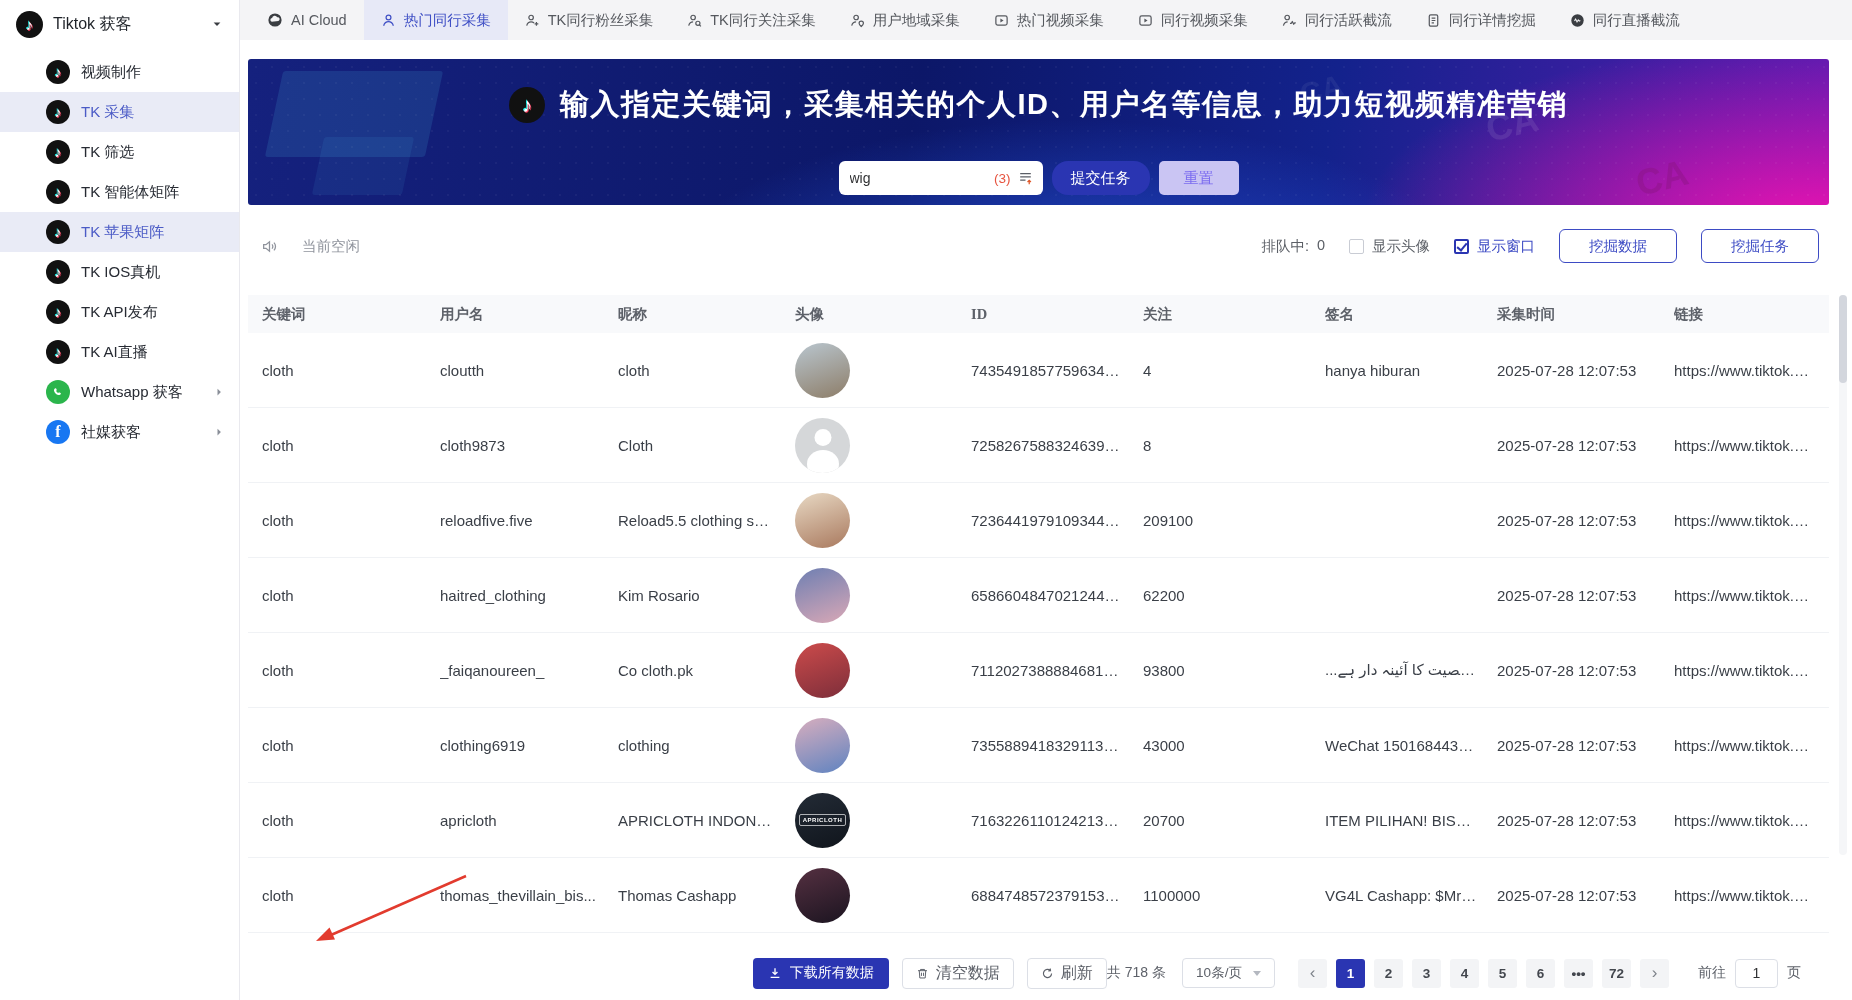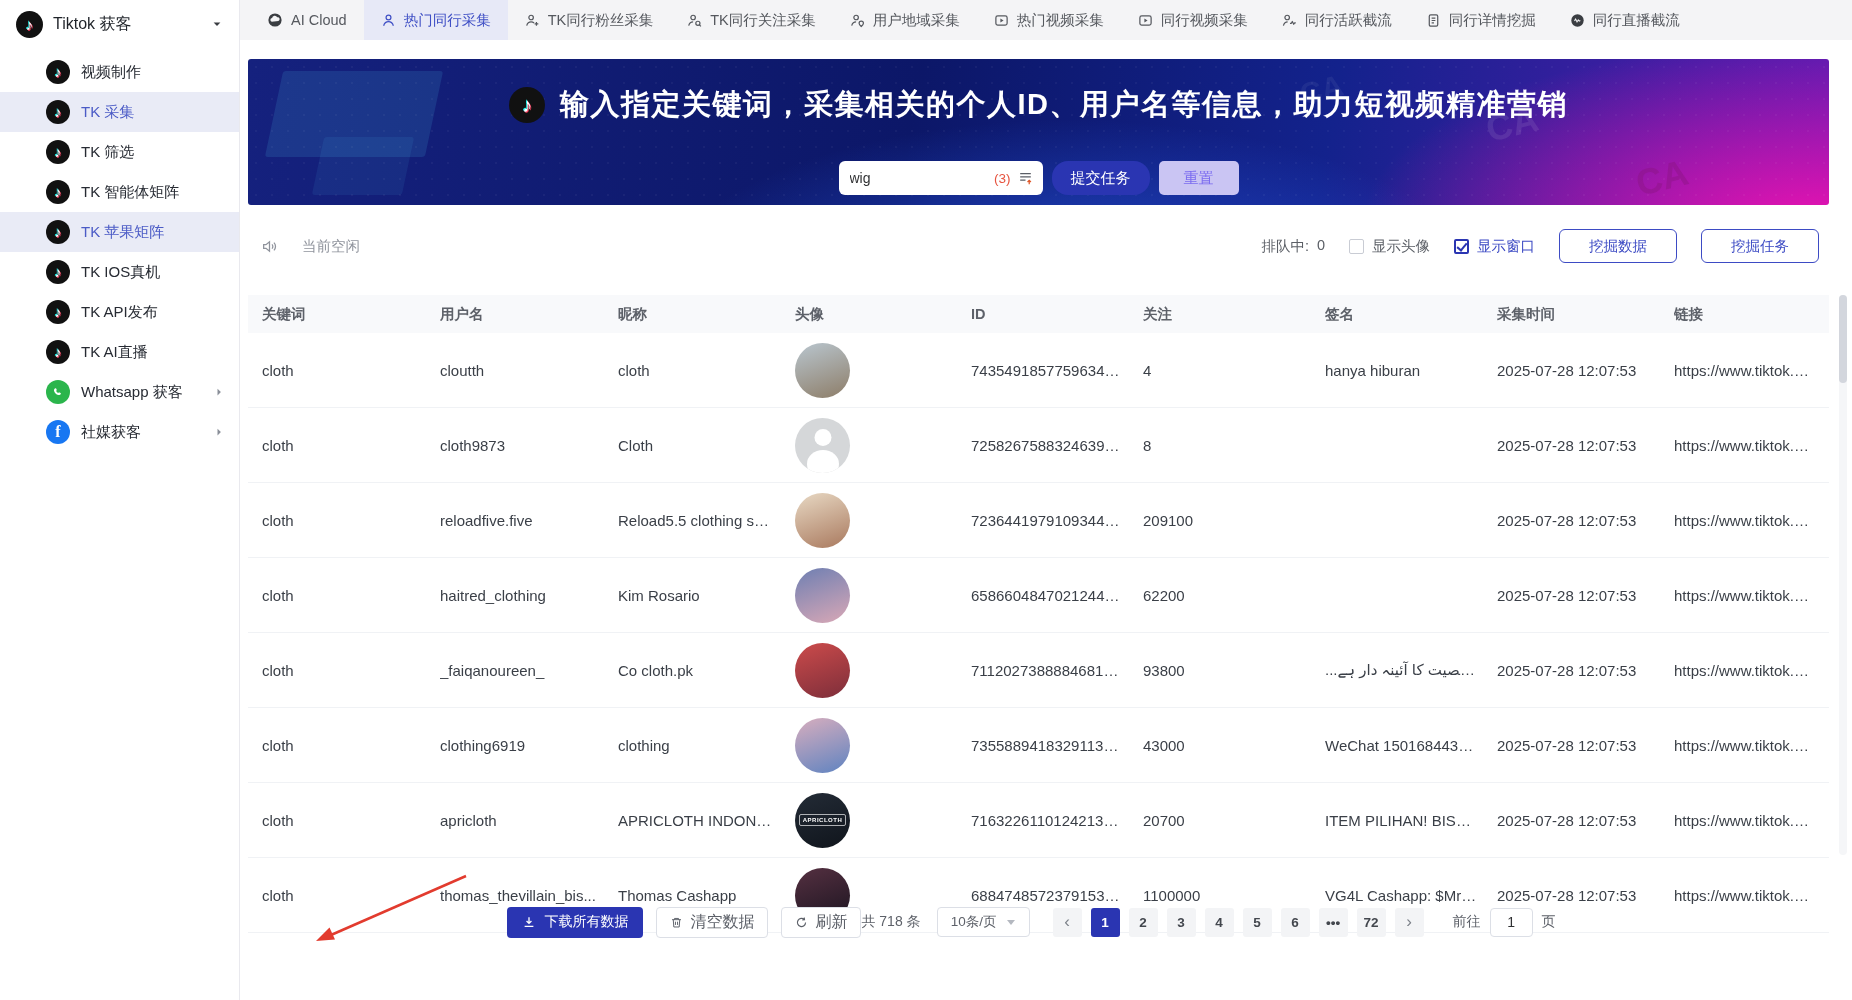--- a/index.html
+++ b/index.html
@@ -65,31 +65,31 @@
   .cb-wrap { display:flex; align-items:center; gap:8px; cursor:pointer; }
   .checkbox { width:15px; height:15px; border:1px solid #c9ccd4; border-radius:2px; background:#fff; position:relative; flex:0 0 auto; }
   .checkbox.checked { border:2px solid #2a35b2; }
   .checkbox.checked::after { content:""; position:absolute; left:3px; top:0px; width:4px; height:8px; border-right:2px solid #2a35b2; border-bottom:2px solid #2a35b2; transform:rotate(40deg); }
   .cb-blue { color:#3d4bc4; }
   .btn-outline { height:34px; padding:0 29px; border:1px solid #3d4bc4; color:#3d4bc4; background:#fff; border-radius:6px; font-size:14.5px; cursor:pointer; font-family:inherit; }
 
   
   .table { position:absolute; left:8px; top:255px; width:1581px; }
   .trow { display:grid; grid-template-columns:178px 178px 177px 176px 172px 182px 172px 177px 1fr; align-items:center; padding-left:14px; }
-  .thead { height:38px; background:#f8f9fb; color:#5d6169; font-weight:700; font-size:14.5px; }
+  .thead { height:38px; background:#f8f9fb; color:#5d6169; font-weight:700; font-size:14.5px;font-family:Liberation Serif, serif; }
   .tbody .trow { height:75px; border-bottom:1px solid #f0f2f5; font-size:15px; color:#3a3f47; }
   .td, .th { padding-right:18px; white-space:nowrap; overflow:hidden; text-overflow:ellipsis; }
   .avatar { width:55px; height:55px; border-radius:50%; display:flex; align-items:center; justify-content:center; overflow:hidden; position:relative; flex:0 0 auto; }
   .avatar.placeholder { background:#d5d7d9; }
   .avatar.placeholder::before { content:""; position:absolute; top:11px; left:50%; transform:translateX(-50%); width:17px; height:17px; border-radius:50%; background:#fff; }
   .avatar.placeholder::after { content:""; position:absolute; top:32px; left:50%; transform:translateX(-50%); width:32px; height:28px; border-radius:50%; background:#fff; }
   .avatar-text { font-size:6px; color:#fff; letter-spacing:.5px; font-weight:700; border:1px solid rgba(255,255,255,.65); padding:2px 3px; border-radius:2px; }
 
   
-  .footerbar { position:absolute; left:8px; top:860px; width:1581px; height:44px; display:flex; align-items:center; justify-content:center; }
+  .footerbar { position:absolute; left:8px; top:911px; width:1581px; height:44px; display:flex; align-items:center; justify-content:flex-end; }
   .fb-left { display:flex; align-items:center; gap:13px; padding-left:14px; }
   .btn-download { height:31px; padding:0 15px; background:#2a35b2; color:#fff; border:none; border-radius:4px; font-size:14px; display:flex; align-items:center; gap:8px; cursor:pointer; font-family:inherit; }
   .btn-light { height:31px; padding:0 13px; background:#fff; border:1px solid #dcdfe6; border-radius:4px; color:#5d6169; font-size:16px; display:flex; align-items:center; gap:7px; cursor:pointer; font-family:inherit; }
   .fb-right { display:flex; align-items:center; gap:9px; color:#5d6169; font-size:14px; padding-right:28px; }
   .total { margin-right:7px; }
   .page-size { width:93px; height:30px; border:1px solid #dcdfe6; border-radius:4px; display:flex; align-items:center; justify-content:center; gap:11px; background:#fff; cursor:pointer; margin-right:14px; font-size:13.5px; }
   .sel-caret { width:0; height:0; border-left:4px solid transparent; border-right:4px solid transparent; border-top:5px solid #b4b8c0; }
   .pager { display:flex; align-items:center; gap:9px; }
   .page-btn, .page-arrow { min-width:29px; height:29px; border:none; background:#f3f4f6; border-radius:3px; color:#43474e; font-size:13.5px; display:flex; align-items:center; justify-content:center; cursor:pointer; font-weight:700; font-family:inherit; padding:0 6px; }
   .page-arrow { font-size:17px; font-weight:400; color:#7d828a; }

